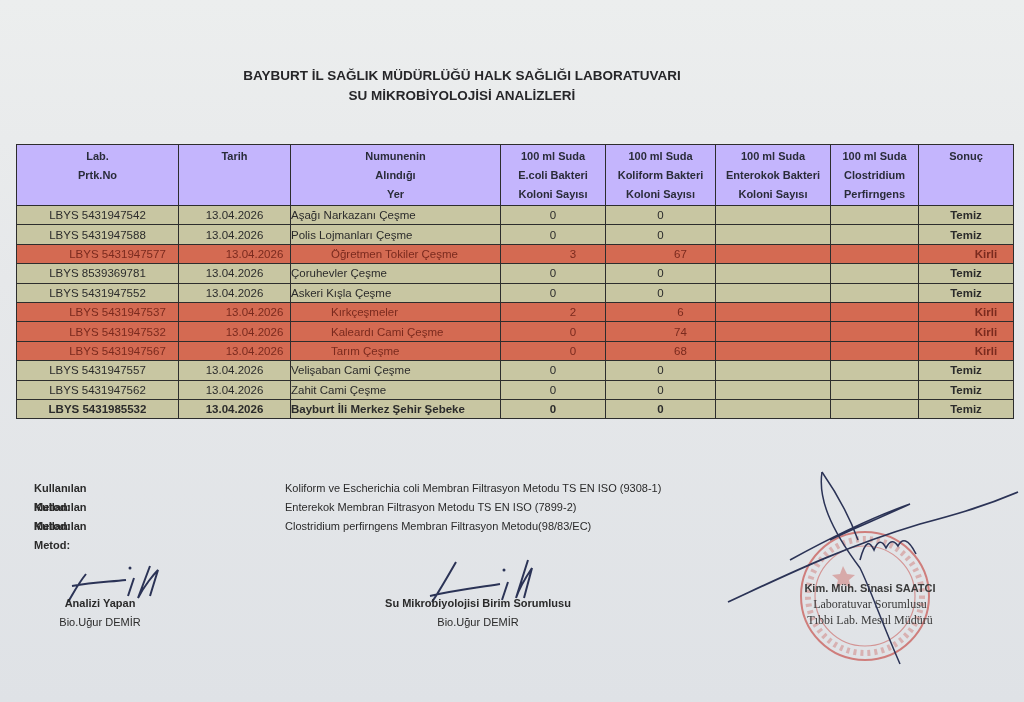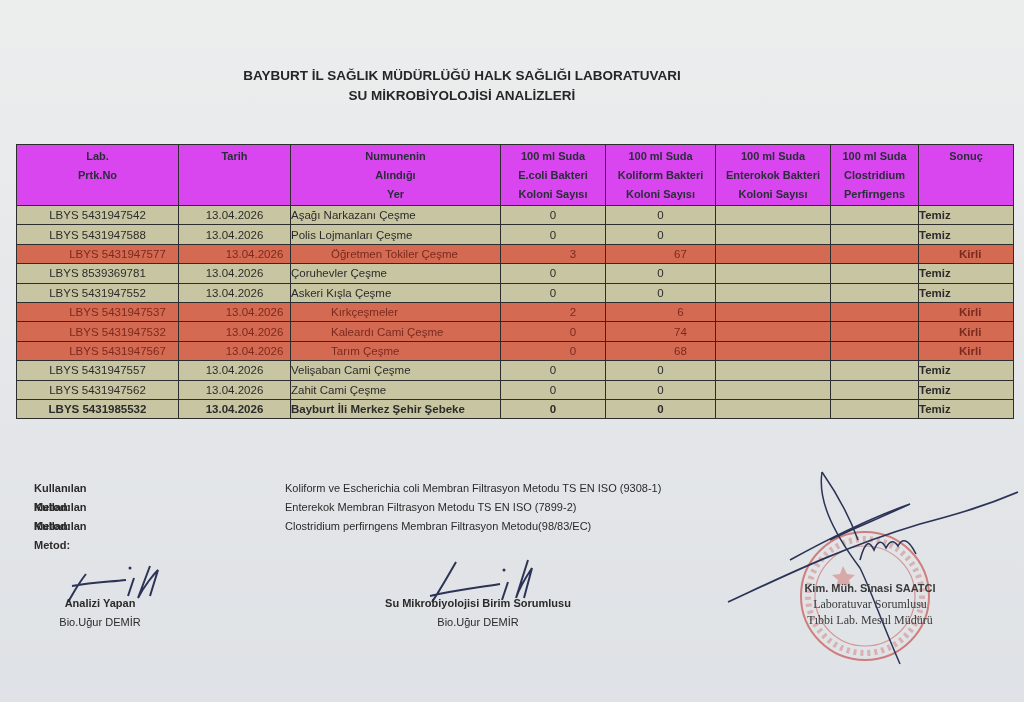--- a/index.html
+++ b/index.html
@@ -14,30 +14,30 @@
   }
   .title div { padding-left:8px; }
   table.results {
     position:absolute; left:16px; top:144px; width:997px;
     border-collapse:collapse; table-layout:fixed; font-size:11.5px;
   }
   table.results th, table.results td {
     border:1.4px solid #2d2d2d; padding:0; overflow:hidden; white-space:nowrap;
   }
   table.results thead th {
-    background:#d946ef; color:#2a2c3a; font-weight:bold; vertical-align:top;
+    background:#c4b5fd; color:#2a2c3a; font-weight:bold; vertical-align:top;
     height:58px; line-height:19px; font-size:11px; padding-top:2px;
   }
   table.results tbody td { height:18.4px; line-height:18px; vertical-align:middle; }
   tr.temiz td { background:#c8c6a2; color:#2b2b2b; }
   tr.kirli td { background:#d46a52; color:#7a2a1e;padding-left:40px; }
   tr.bold td { font-weight:bold; }
   td.c { text-align:center; }
   td.l { text-align:left; padding-left:3px; }
-  td.res { font-weight:bold; }
+  td.res { text-align:center; font-weight:bold; }
   tr.kirli td.res { color:#7a2a1e; }
   .methods { position:absolute; left:34px; top:479px; font-size:11px; line-height:19px; }
   .methods .row { position:relative; height:19px; }
   .methods .lbl { position:absolute; left:0; font-weight:bold; color:#2a2a2a; }
   .methods .val { position:absolute; left:251px; color:#2a2a2a; white-space:nowrap; }
   .sig { position:absolute; font-size:11px; line-height:19px; text-align:center; color:#2a2a2a; }
   .sig .role { font-weight:bold; }
   .stamp-block { position:absolute; left:760px; top:488px; width:250px; height:200px; }
   .stamp-text { position:absolute; left:0; top:92px; width:220px; text-align:center; font-family:"Liberation Serif", serif; font-size:12px; line-height:16px; color:#3a3a3a; }
   .stamp-text .nm { font-family:"Liberation Sans", sans-serif; font-weight:bold; font-size:11px; }

